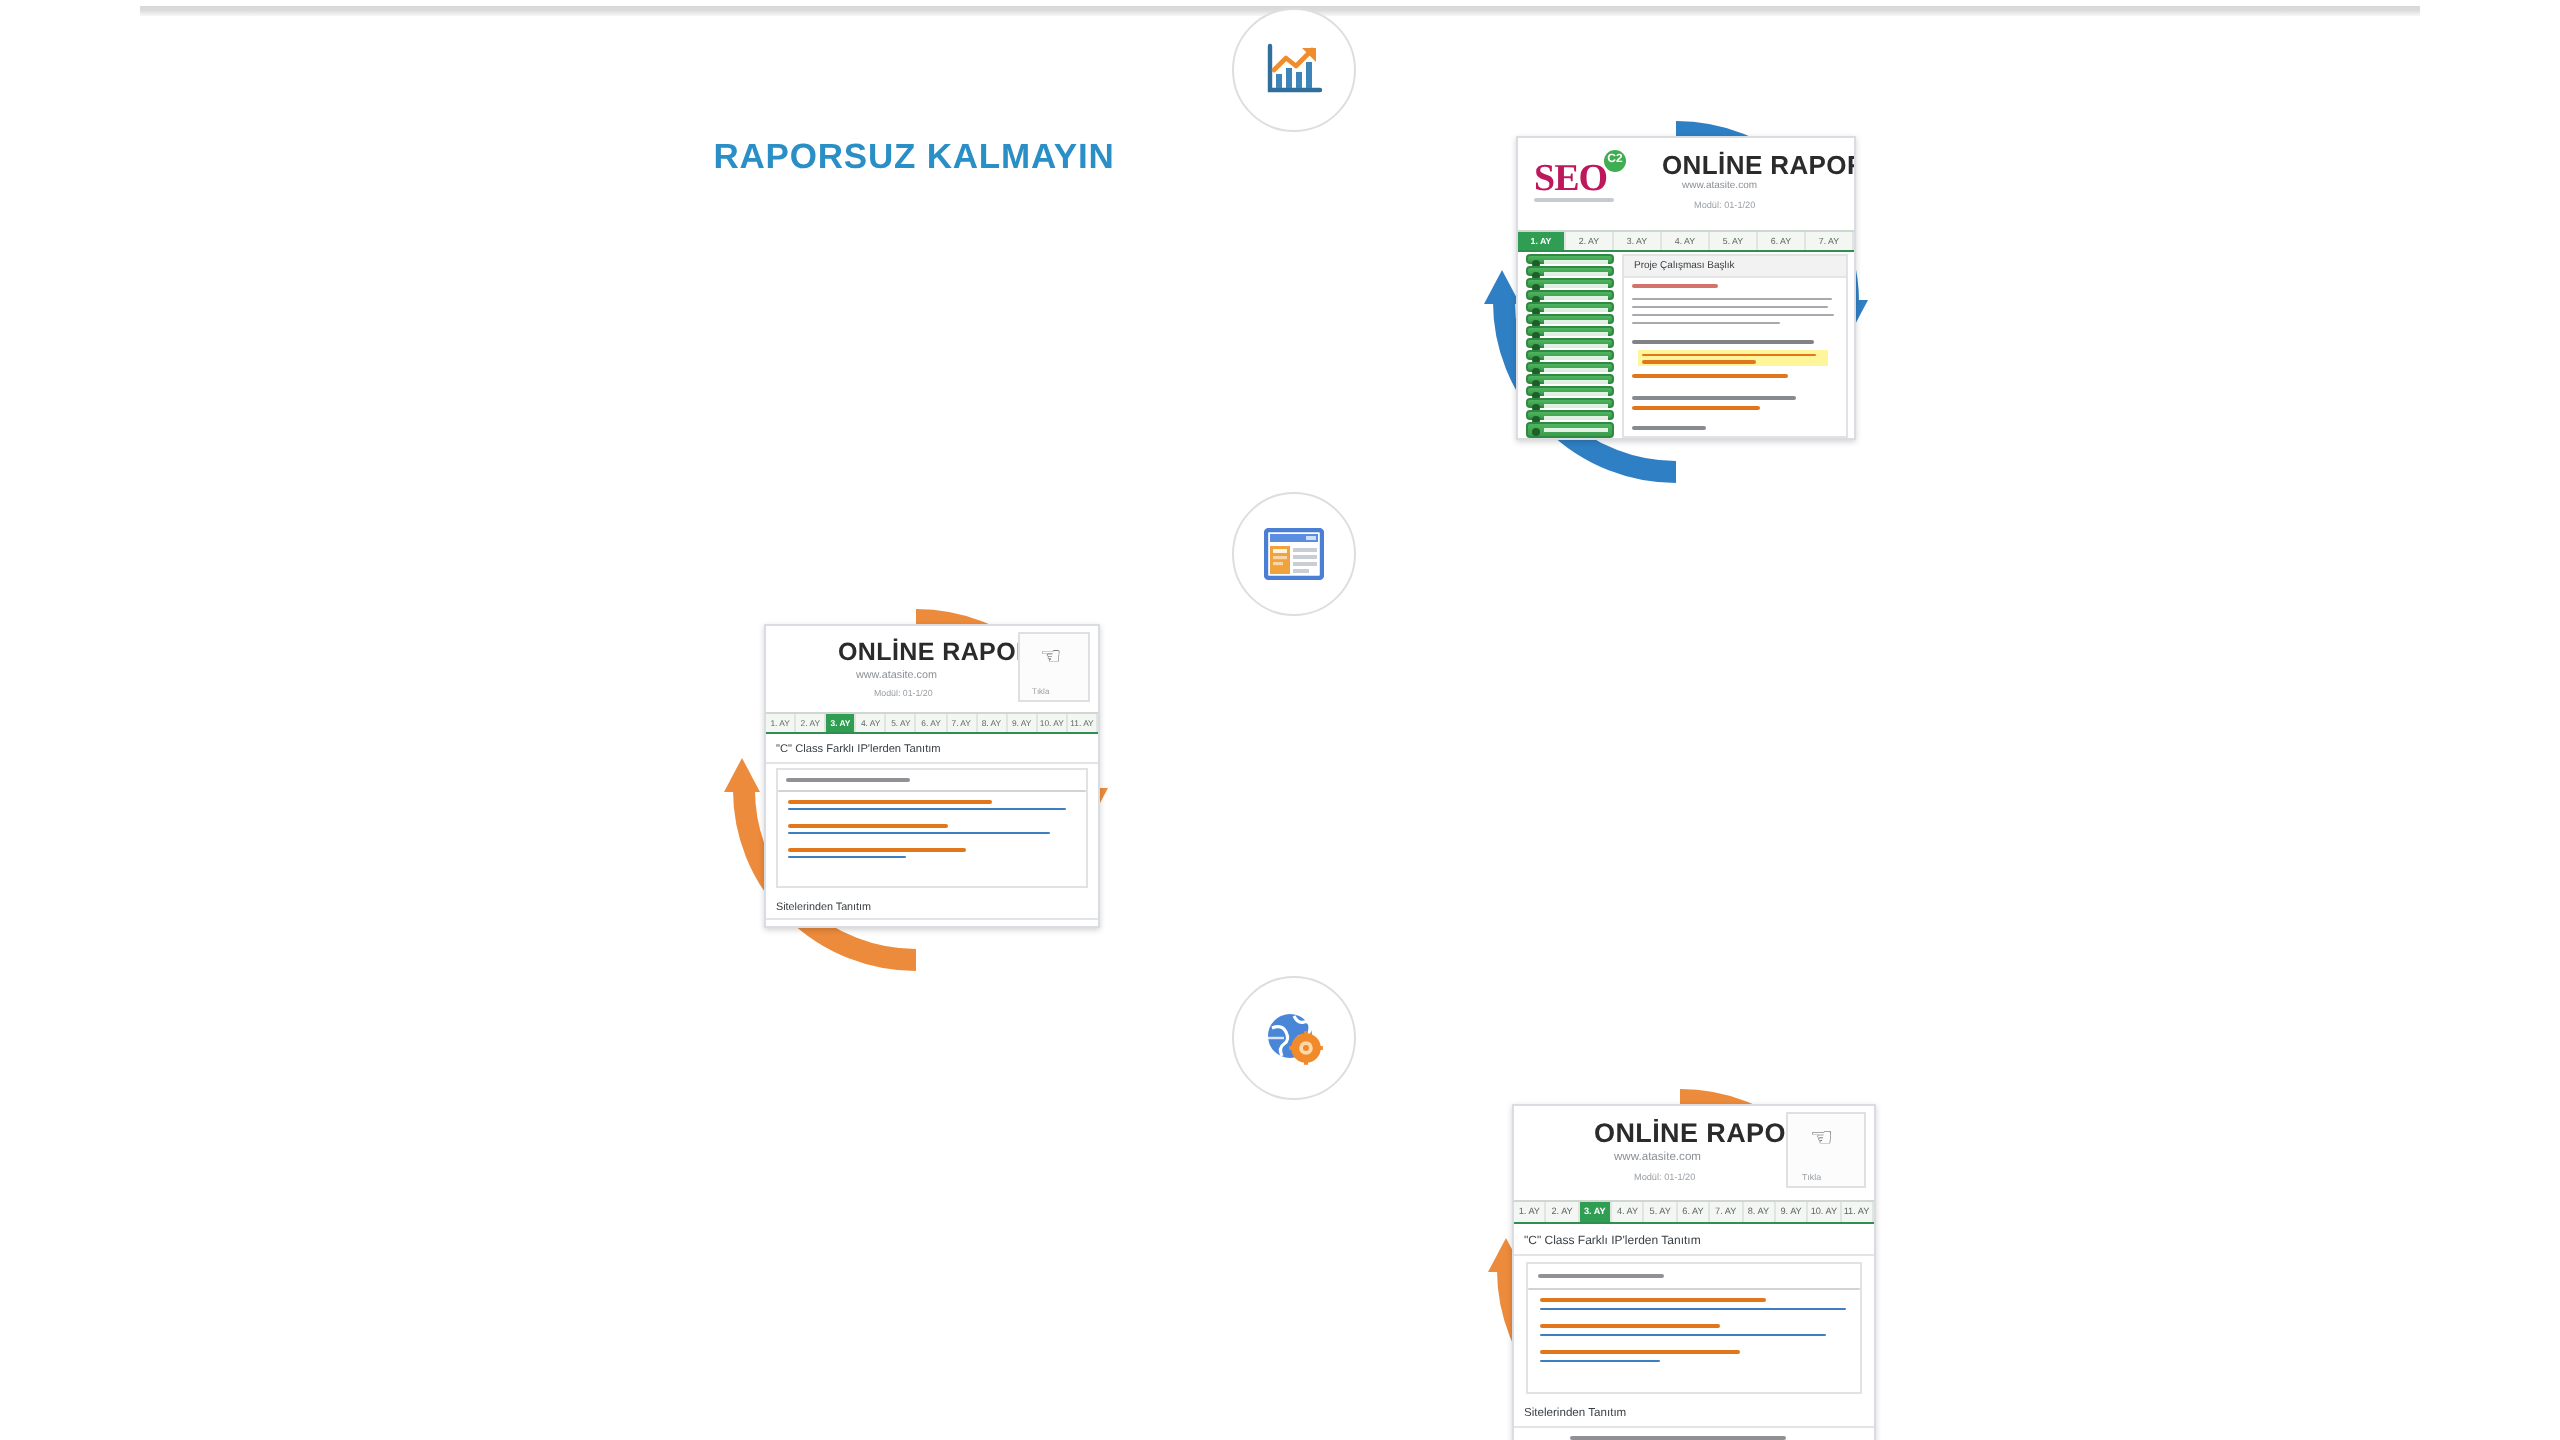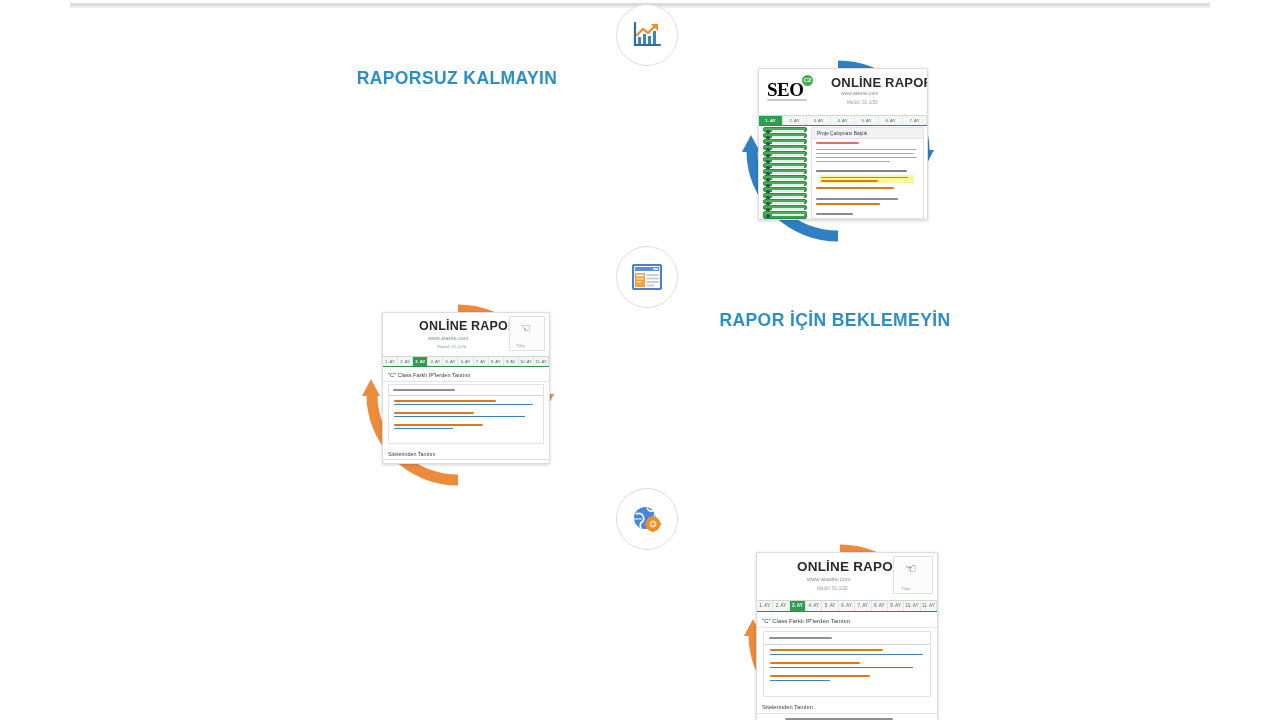--- a/index.html
+++ b/index.html
@@ -133,21 +133,21 @@
     display: flex;
     align-items: center;
   }
   .sect-bar span { padding-left: 5px; white-space: nowrap; }
   .line { position: absolute; border-radius: 1px; }
 
   
   .seo-logo {
     position: absolute;
     font-weight: bold;
-    color: #000000;
+    color: #be185d;
     letter-spacing: -0.5px;
     font-family: "Liberation Serif", serif;
   }
   .seo-badge {
     position: absolute;
     border-radius: 50%;
     background: #3fae52;
     color: #fff;
     text-align: center;
     font-weight: bold;
@@ -358,21 +358,20 @@
         <rect x="4.5" y="17" width="5" height="1.6" fill="#ffffff" opacity="0.55"></rect>
         <rect x="14.5" y="10" width="12" height="2" fill="#c9ced4"></rect>
         <rect x="14.5" y="13.5" width="12" height="2" fill="#c9ced4"></rect>
         <rect x="14.5" y="17" width="12" height="2" fill="#c9ced4"></rect>
         <rect x="14.5" y="20.5" width="8" height="2" fill="#c9ced4"></rect>
       </svg>
     </span>
   </div>
 
   <div class="textblock" id="text-block-2">
-    <h2>RAPOR İÇİN BEKLEMEYİN</h2>
   </div>
 
   <div class="shot-group" style="left:360px; top:302px; width:196px; height:186px;">
     <svg class="ring-svg" width="196" height="186" viewBox="0 0 196 186">
       <g stroke="#ec8b3c" stroke-width="11" fill="none" stroke-linecap="butt">
         <path d="M 98 8 A 86 85 0 0 1 184 93"></path>
         <path d="M 98 178 A 86 85 0 0 1 12 93"></path>
       </g>
       <polygon points="176,92 194,92 185,109" fill="#ec8b3c"></polygon>
       <polygon points="20,94 2,94 11,77" fill="#ec8b3c"></polygon>

